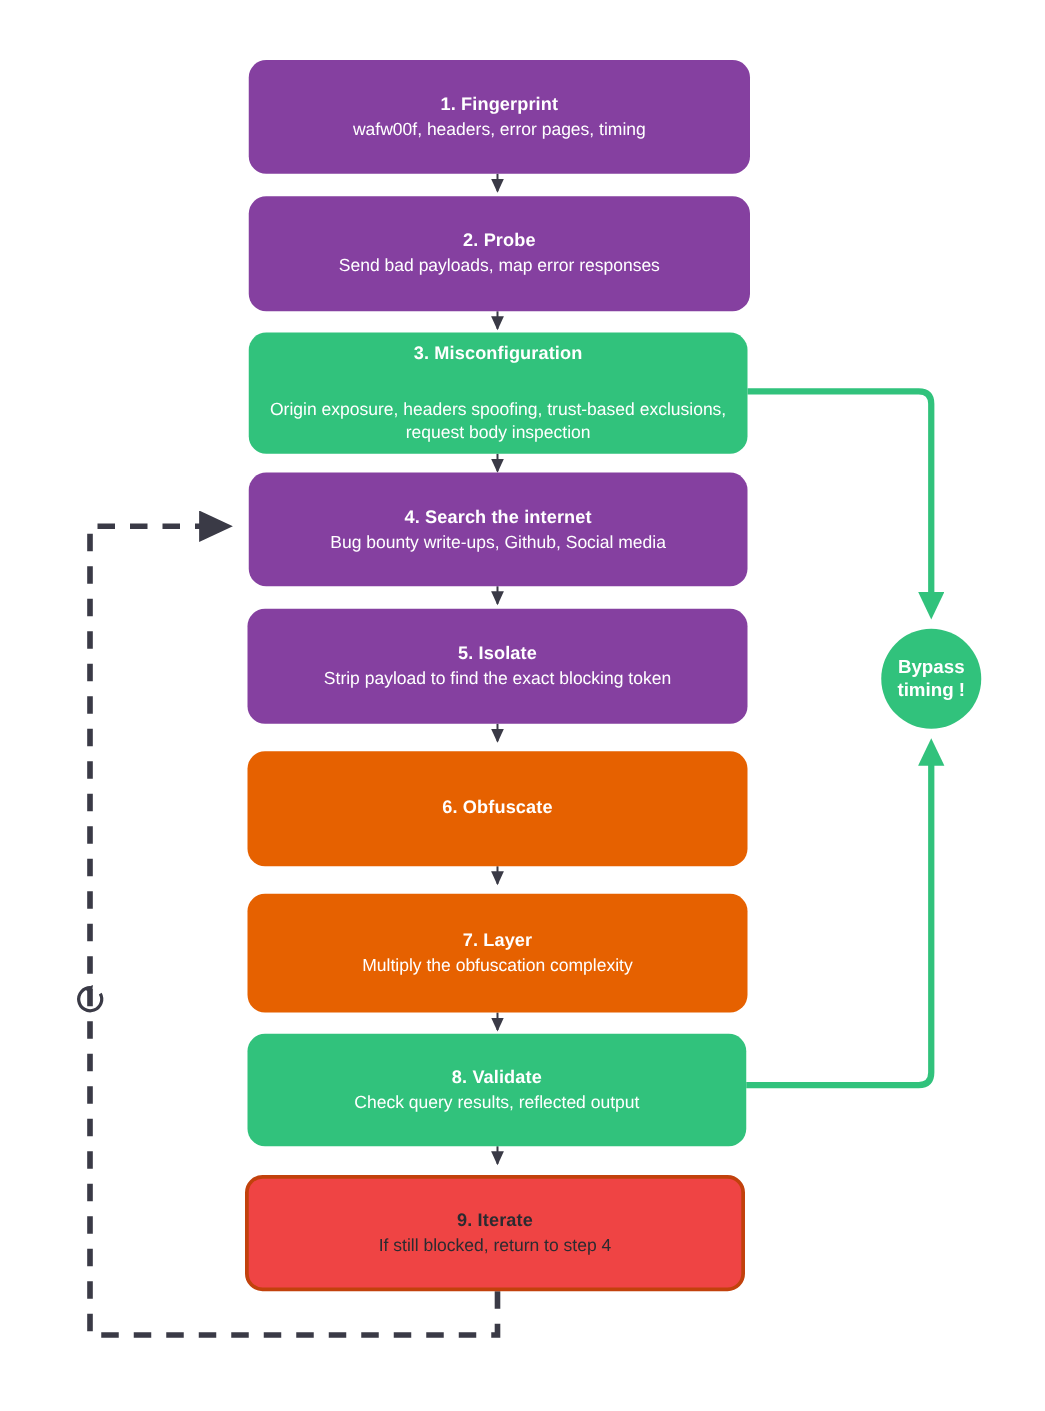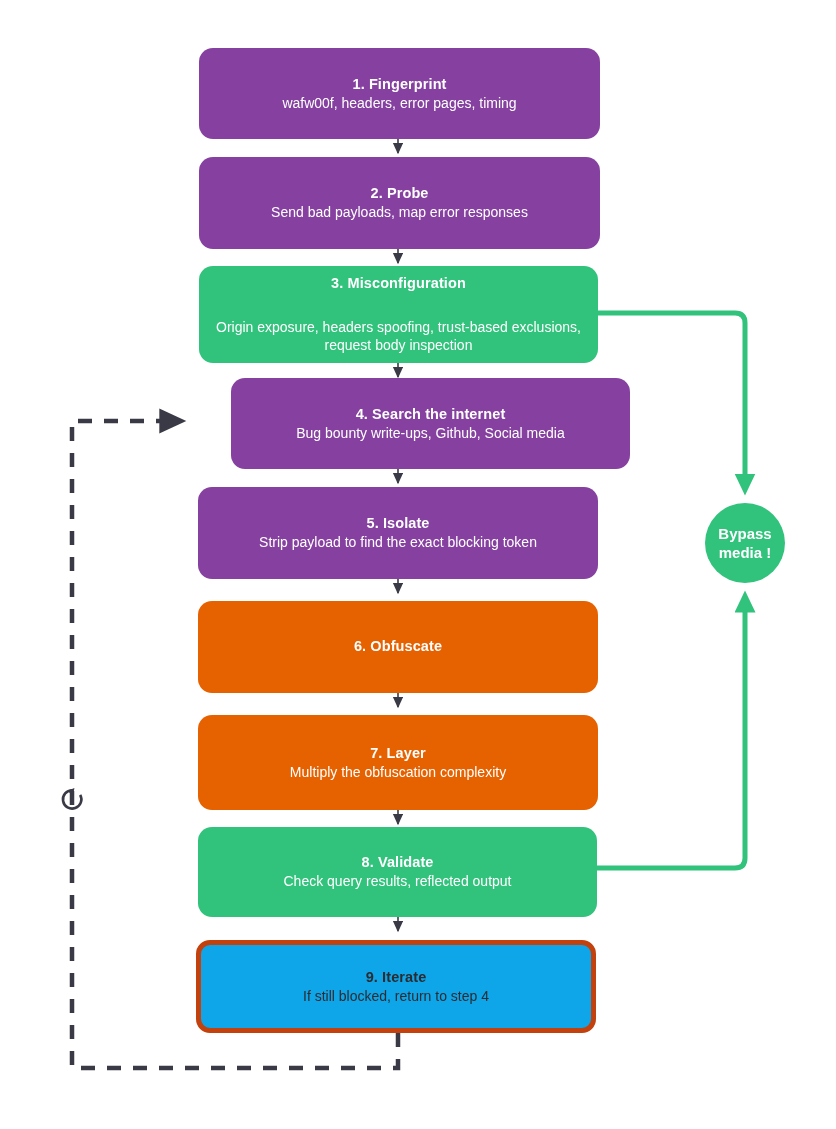--- a/index.html
+++ b/index.html
@@ -45,22 +45,22 @@
   }
   .node .n-desc {
     font-size: 14px;
     font-weight: normal;
     max-width: 372px;
   }
   .node.purple { background: #8540A0; }
   .node.green  { background: #31C27C; }
   .node.orange { background: #E66100; }
   .node.plain {
-    background: #0ea5e9;
-    border: 5px solid #c2410c;
+    background: #ef4444;
+    border: 3px solid #c2410c;
     color: #2b2b30;
   }
   .terminal {
     position: absolute;
     box-sizing: border-box;
     border-radius: 50%;
     background: #31C27C;
     color: #ffffff;
     display: flex;
     flex-direction: column;
@@ -122,21 +122,21 @@
   <div class="node purple" style="left:199px; top:157px; width:401px; height:92px;">
     <div class="n-title">2. Probe</div>
     <div class="n-desc">Send bad payloads, map error responses</div>
   </div>
 
   <div class="node green" style="left:199px; top:266px; width:399px; height:97px;gap:24px;">
     <div class="n-title">3. Misconfiguration</div>
     <div class="n-desc" style="max-width:378px;">Origin exposure, headers spoofing, trust-based exclusions, request body inspection</div>
   </div>
 
-  <div class="node purple" style="left:199px; top:378px; width:399px; height:91px;margin-left:32px;">
+  <div class="node purple" style="left:199px; top:378px; width:399px; height:91px;">
     <div class="n-title">4. Search the internet</div>
     <div class="n-desc">Bug bounty write-ups, Github, Social media</div>
   </div>
 
   <div class="node purple" style="left:198px; top:487px; width:400px; height:92px;">
     <div class="n-title">5. Isolate</div>
     <div class="n-desc">Strip payload to find the exact blocking token</div>
   </div>
 
   <div class="node orange" style="left:198px; top:601px; width:400px; height:92px;">
@@ -153,21 +153,21 @@
     <div class="n-desc">Check query results, reflected output</div>
   </div>
 
   <div class="node plain" style="left:196px; top:940px; width:400px; height:93px;">
     <div class="n-title">9. Iterate</div>
     <div class="n-desc">If still blocked, return to step 4</div>
   </div>
 
   <div class="terminal" style="left:705px; top:503px; width:80px; height:80px;">
     <div>Bypass</div>
-    <div>media !</div>
+    <div>timing !</div>
   </div>
 
   <svg class="loop-icon" style="left:57px; top:785px;" viewBox="0 0 30 30" xmlns="http://www.w3.org/2000/svg">
     <path d="M15.2 5.2 A 9.2 9.2 0 1 0 23.2 9.9" fill="none" stroke="#3a3a46" stroke-width="2.6" stroke-linecap="butt"></path>
     <path d="M10.2 6.0 L17.4 3.0 L16.2 10.2 Z" fill="#3a3a46"></path>
   </svg>
 
 </div>
 
 </body></html>

